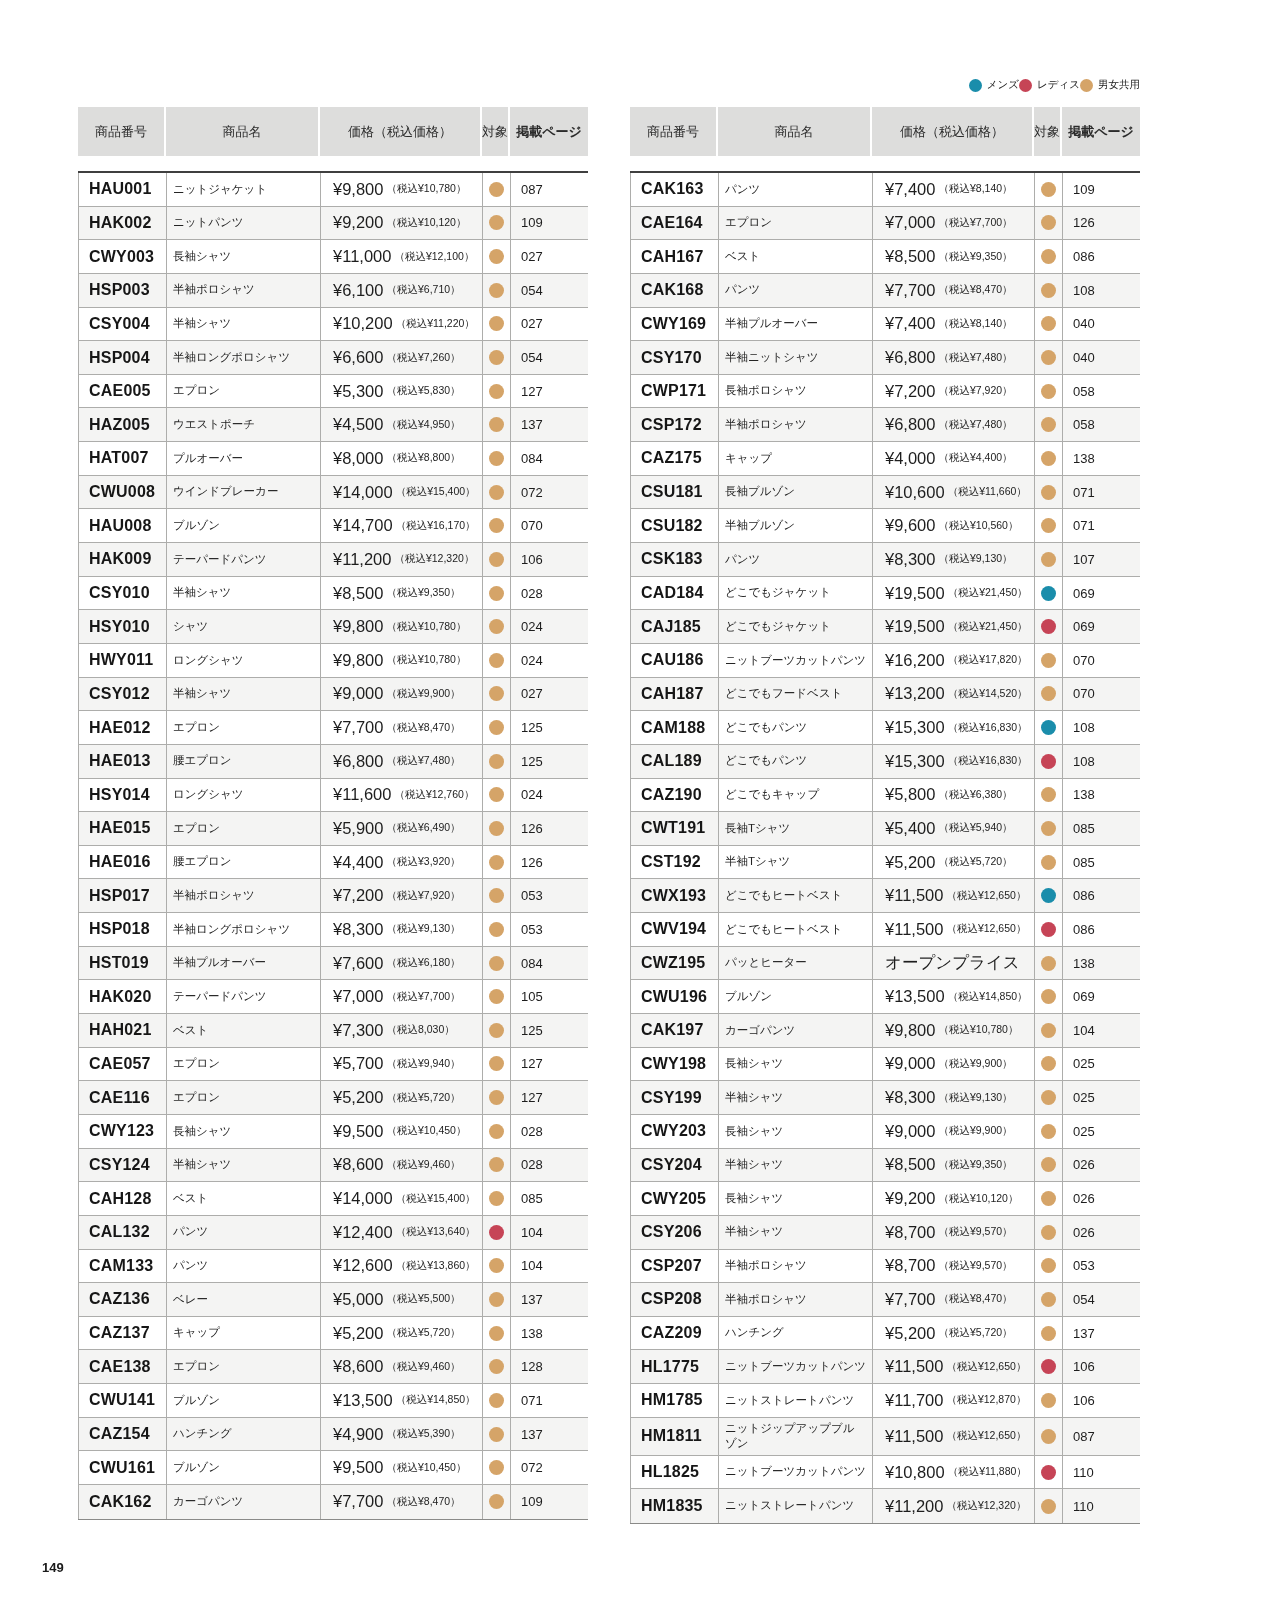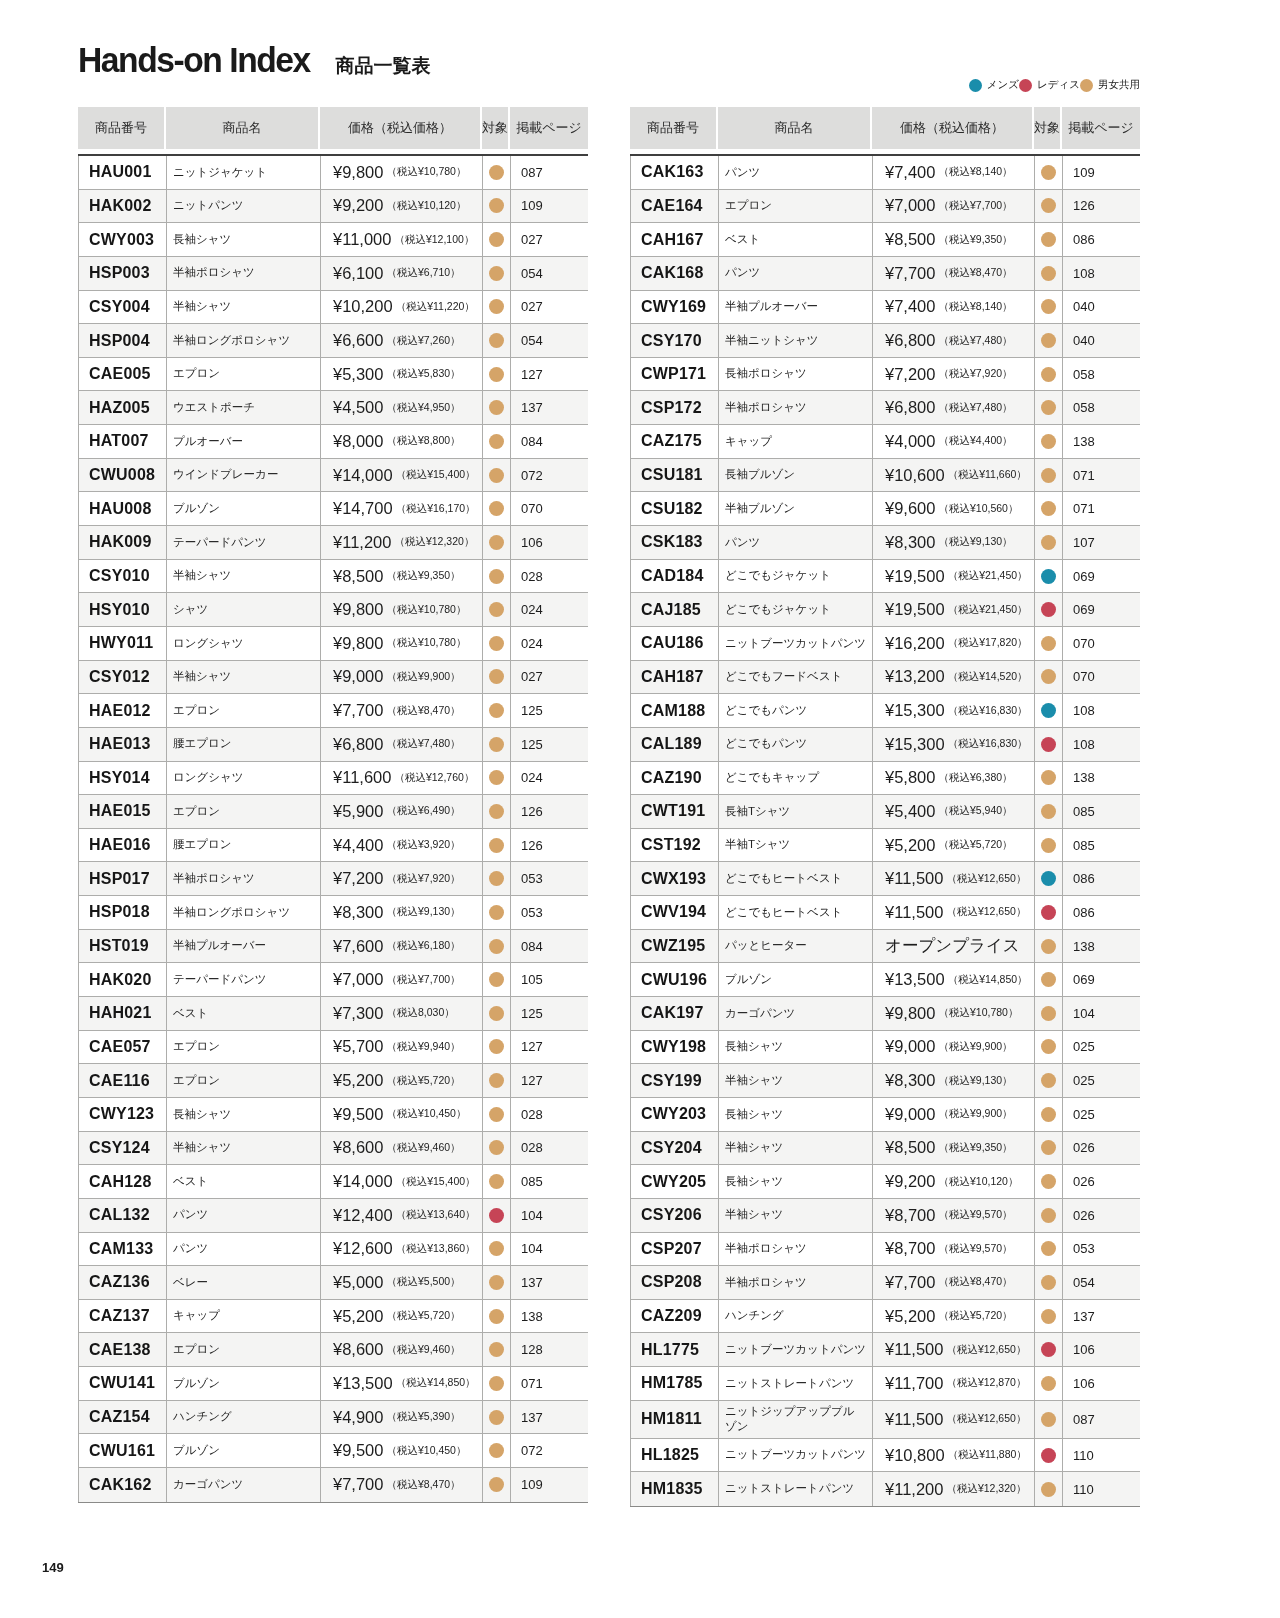--- a/index.html
+++ b/index.html
@@ -14,24 +14,24 @@
   
   .legend{position:absolute;top:78px;right:140px;display:flex;gap:0;align-items:center;}
   .legend-item{display:flex;align-items:center;gap:5px;}
   .legend-dot{width:13px;height:13px;border-radius:50%;display:inline-block;}
   .legend-label{font-size:10.5px;color:#222;}
 
   
   .tables{position:absolute;left:78px;top:107px;display:flex;gap:42px;}
   .index-table{width:510px;}
   .thead{display:grid;grid-template-columns:88px 154px 162px 28px 78px;}
-  .th{box-sizing:border-box;background:#dddddc;height:42px;display:flex;align-items:center;justify-content:center;
+  .th{box-sizing:border-box;background:#dddddc;height:49px;display:flex;align-items:center;justify-content:center;
       font-size:13px;color:#2b2b2b;border-right:2px solid #fff;}
-  .th:last-child{border-right:none;}
-  .tbody{margin-top:5px;border-top:2px solid #3f3f3f;border-bottom:1px solid #8a8a88;}
+  .th:last-child{border-right:none;font-weight:bold;}
+  .tbody{margin-top:15px;border-top:2px solid #3f3f3f;border-bottom:1px solid #8a8a88;}
   .tr{display:grid;grid-template-columns:88px 154px 162px 28px 78px;box-sizing:border-box;
       min-height:33.65px;border-bottom:1px solid #adadab;border-left:1px solid #adadab;background:#fff;}
   .tr:last-child{border-bottom:none;}
   .tr:nth-child(even){background:#f4f4f3;}
   .td{box-sizing:border-box;display:flex;align-items:center;border-right:1px solid #adadab;overflow:hidden;}
   .td:last-child{border-right:none;}
   .td-code{padding-left:10px;font-size:16px;font-weight:bold;letter-spacing:.2px;color:#161616;}
   .td-name{padding:3px 6px;font-size:11.5px;line-height:1.35;color:#242424;}
   .td-price{padding-left:12px;font-size:16px;color:#1d1d1d;white-space:nowrap;}
   .price-main{font-size:16.5px;}
@@ -41,24 +41,20 @@
   .td-page{padding-left:10px;font-size:13px;color:#1d1d1d;}
 
   
   .folio{position:absolute;left:42px;top:1560px;font-size:13px;font-weight:bold;color:#1a1a1a;}
 </style>
 </head>
 <body>
 
 <div class="page">
 
-  <div class="title-row">
-    <span class="title-en">Hands-on Index</span>
-    <span class="title-ja">商品一覧表</span>
-  </div>
 
   <div class="legend">
       <span class="legend-item">
     <span class="legend-dot" style="background: rgb(26, 141, 171);"></span>
     <span class="legend-label">メンズ</span>
   </span>
       <span class="legend-item">
     <span class="legend-dot" style="background: rgb(198, 68, 86);"></span>
     <span class="legend-label">レディス</span>
   </span>

